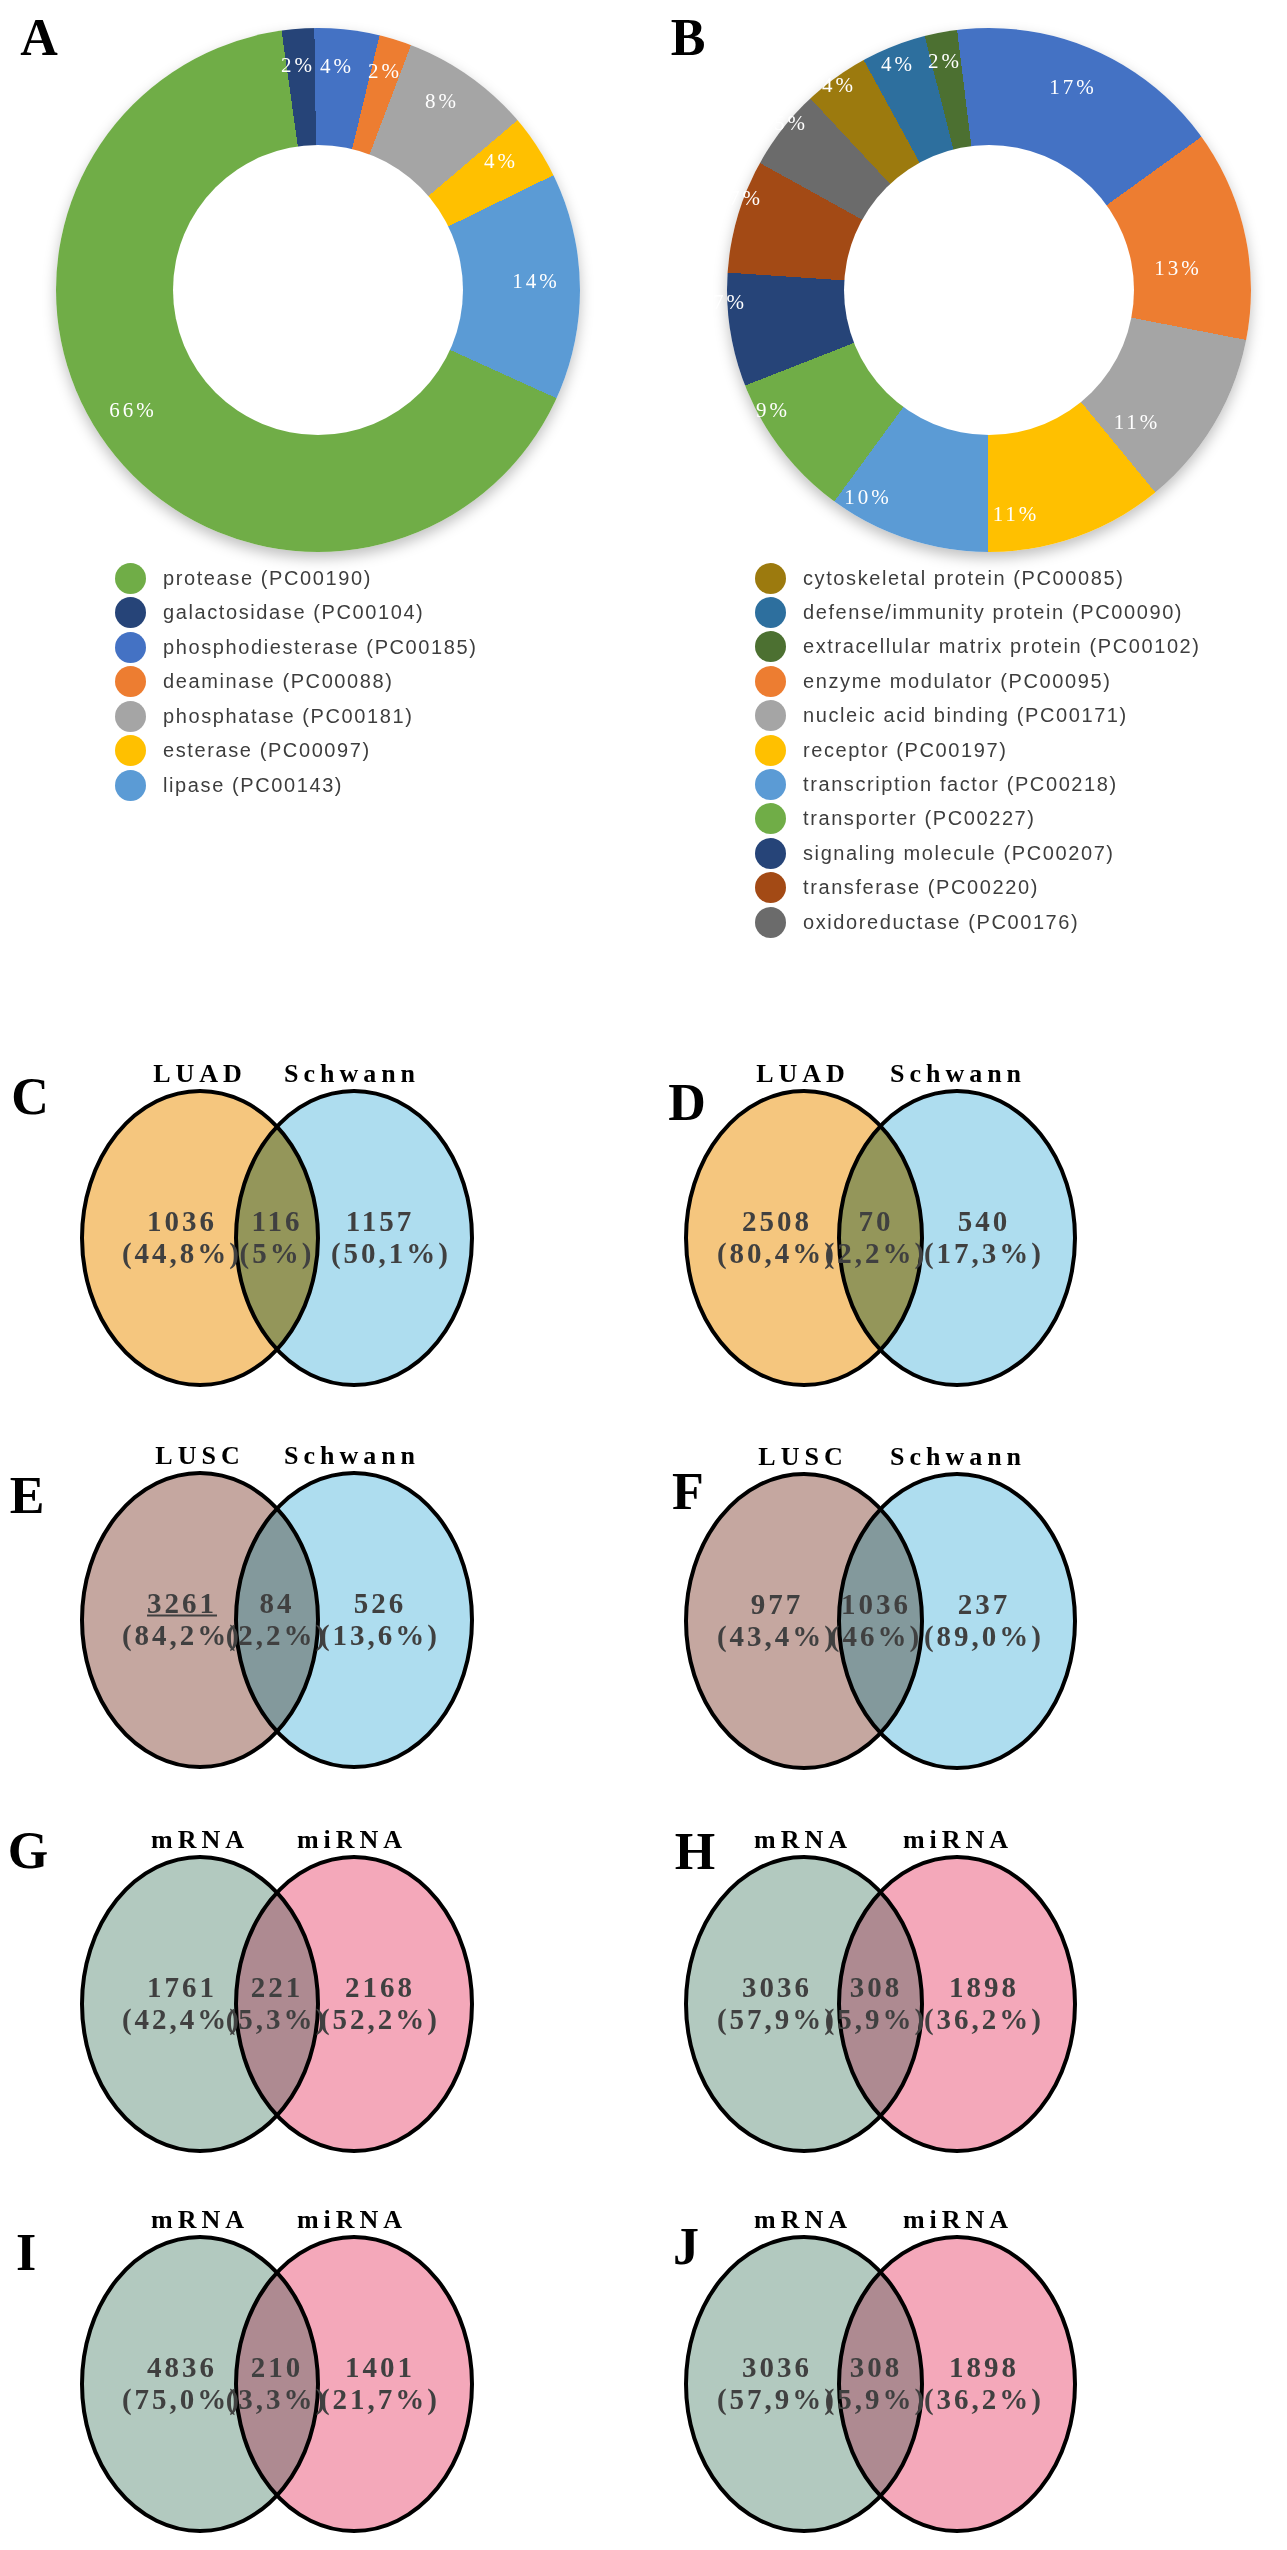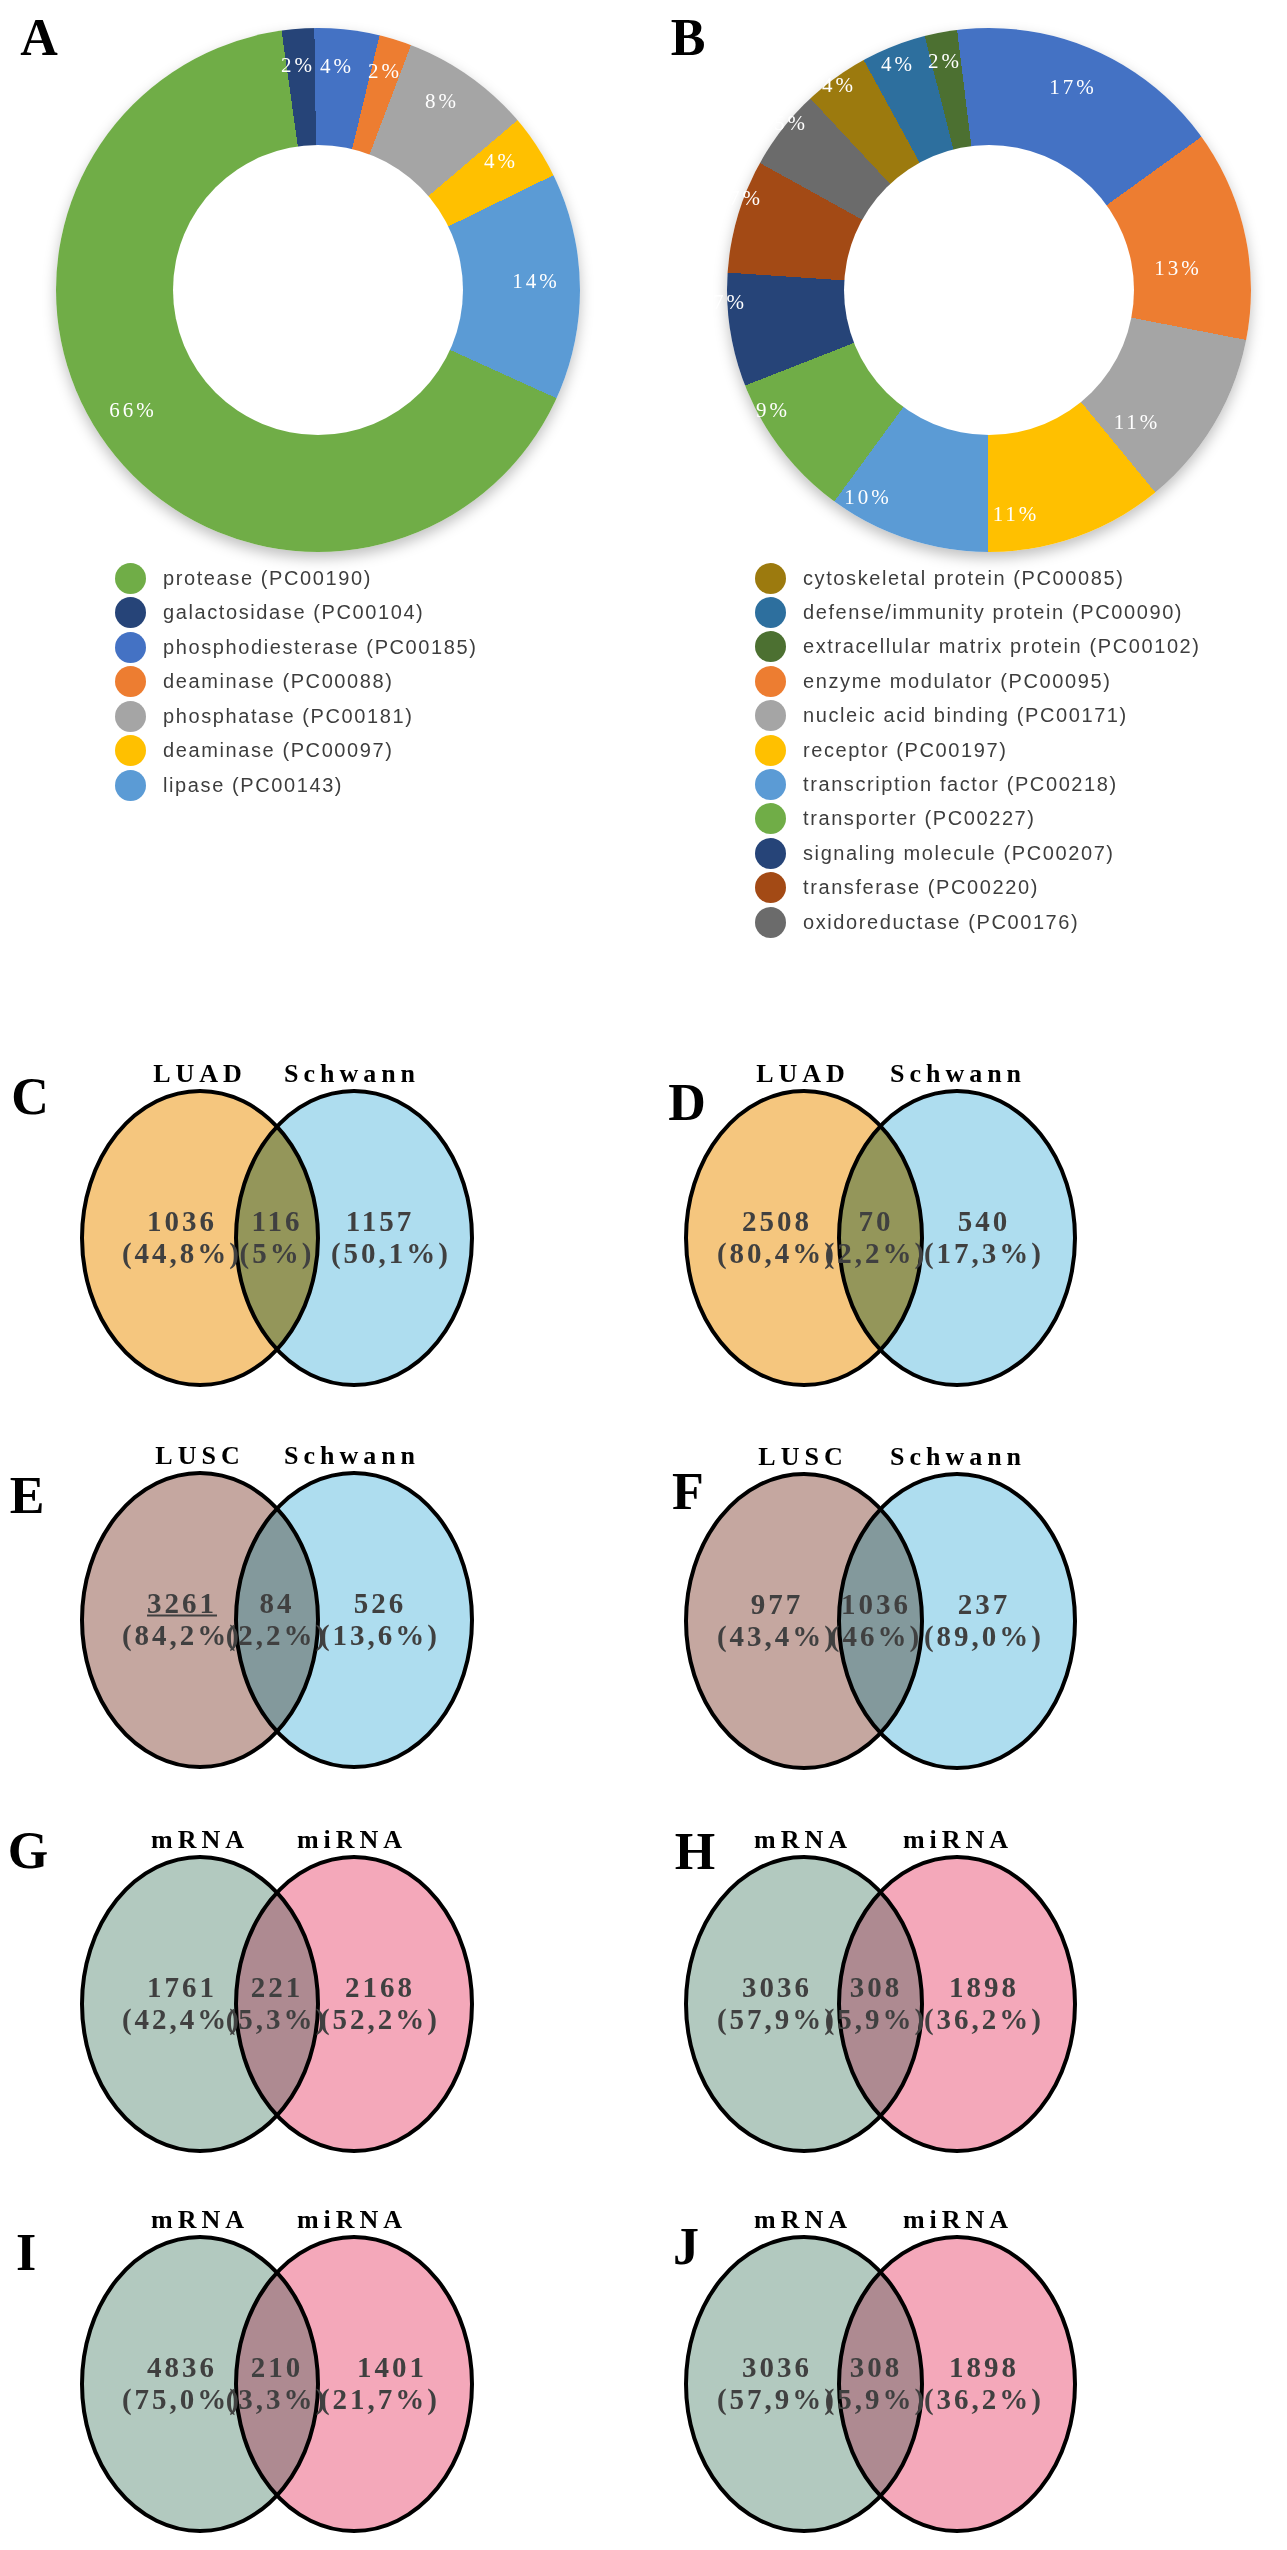--- a/index.html
+++ b/index.html
@@ -59,21 +59,21 @@
       <div class="legend-item" style="height: 34.5px;">
         <span class="swatch" style="background: rgb(237, 125, 49);"></span>
         <span class="legend-label">deaminase (PC00088)</span>
       </div>
       <div class="legend-item" style="height: 34.5px;">
         <span class="swatch" style="background: rgb(165, 165, 165);"></span>
         <span class="legend-label">phosphatase (PC00181)</span>
       </div>
       <div class="legend-item" style="height: 34.5px;">
         <span class="swatch" style="background: rgb(255, 192, 0);"></span>
-        <span class="legend-label">deaminase (PC00097)</span>
+        <span class="legend-label">esterase (PC00097)</span>
       </div>
       <div class="legend-item" style="height: 34.5px;">
         <span class="swatch" style="background: rgb(91, 155, 213);"></span>
         <span class="legend-label">lipase (PC00143)</span>
       </div>
     </div>
     <div class="donut" style="left: 727px; top: 28px; height: 524px; width: 524px; background: conic-gradient(from -7deg, rgb(68, 114, 196) 0deg, rgb(68, 114, 196) 61.2deg, rgb(237, 125, 49) 61.2deg, rgb(237, 125, 49) 108deg, rgb(165, 165, 165) 108deg, rgb(165, 165, 165) 147.6deg, rgb(255, 192, 0) 147.6deg, rgb(255, 192, 0) 187.2deg, rgb(91, 155, 213) 187.2deg, rgb(91, 155, 213) 223.2deg, rgb(112, 173, 71) 223.2deg, rgb(112, 173, 71) 255.6deg, rgb(38, 68, 120) 255.6deg, rgb(38, 68, 120) 280.8deg, rgb(163, 74, 21) 280.8deg, rgb(163, 74, 21) 306deg, rgb(107, 107, 107) 306deg, rgb(107, 107, 107) 324deg, rgb(156, 122, 14) 324deg, rgb(156, 122, 14) 338.4deg, rgb(45, 111, 158) 338.4deg, rgb(45, 111, 158) 352.8deg, rgb(76, 112, 49) 352.8deg, rgb(76, 112, 49) 360deg);">
       <div class="hole" style="inset: 117px;"></div>
     </div>
     <div class="t slice-label" style="left: 1073px; top: 87px;">17%</div>
@@ -265,21 +265,21 @@
       <ellipse cx="354" cy="165" rx="118" ry="147" fill="#AE8A91" stroke="none" stroke-width="4" clip-path="url(#clip-I)"></ellipse>
       <ellipse cx="200" cy="165" rx="118" ry="147" fill="none" stroke="#000" stroke-width="4"></ellipse>
       <ellipse cx="354" cy="165" rx="118" ry="147" fill="none" stroke="#000" stroke-width="4"></ellipse>
     </svg>
     <div class="t venn-title" style="left: 200px; top: 2220px;">mRNA</div>
     <div class="t venn-title" style="left: 352px; top: 2220px;">miRNA</div>
     <div class="t venn-num" style="left: 182px; top: 2367px;">4836</div>
     <div class="t venn-num" style="left: 182px; top: 2399px;">(75,0%)</div>
     <div class="t venn-num" style="left: 277px; top: 2367px;">210</div>
     <div class="t venn-num" style="left: 277px; top: 2399px;">(3,3%)</div>
-    <div class="t venn-num" style="left: 392px; top: 2367px;">1401</div>
+    <div class="t venn-num" style="left: 380px; top: 2367px;">1401</div>
     <div class="t venn-num" style="left: 380px; top: 2399px;">(21,7%)</div>
     <svg width="667" height="330" viewBox="0 0 667 330" class="venn-svg" style="left: 620px; top: 2219px;">
       <defs>
         <clipPath id="clip-J">
           <ellipse cx="184" cy="165" rx="118" ry="147" fill="none" stroke="none" stroke-width="4"></ellipse>
         </clipPath>
       </defs>
       <ellipse cx="184" cy="165" rx="118" ry="147" fill="#B2C9BF" stroke="none" stroke-width="4"></ellipse>
       <ellipse cx="337" cy="165" rx="118" ry="147" fill="#F4A8BA" stroke="none" stroke-width="4"></ellipse>
       <ellipse cx="337" cy="165" rx="118" ry="147" fill="#AE8A91" stroke="none" stroke-width="4" clip-path="url(#clip-J)"></ellipse>

